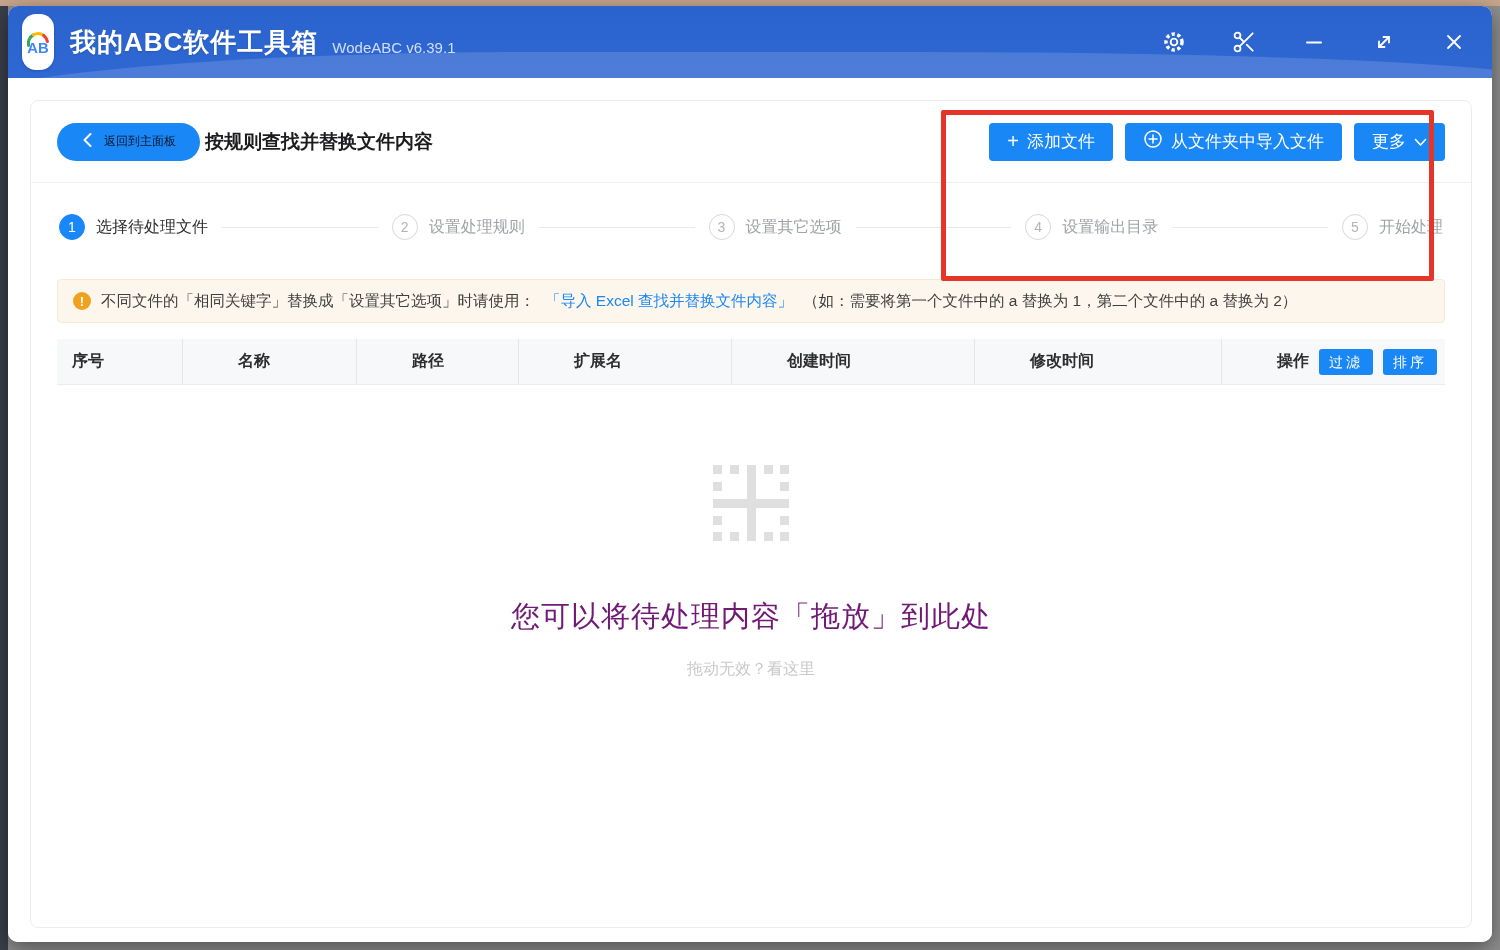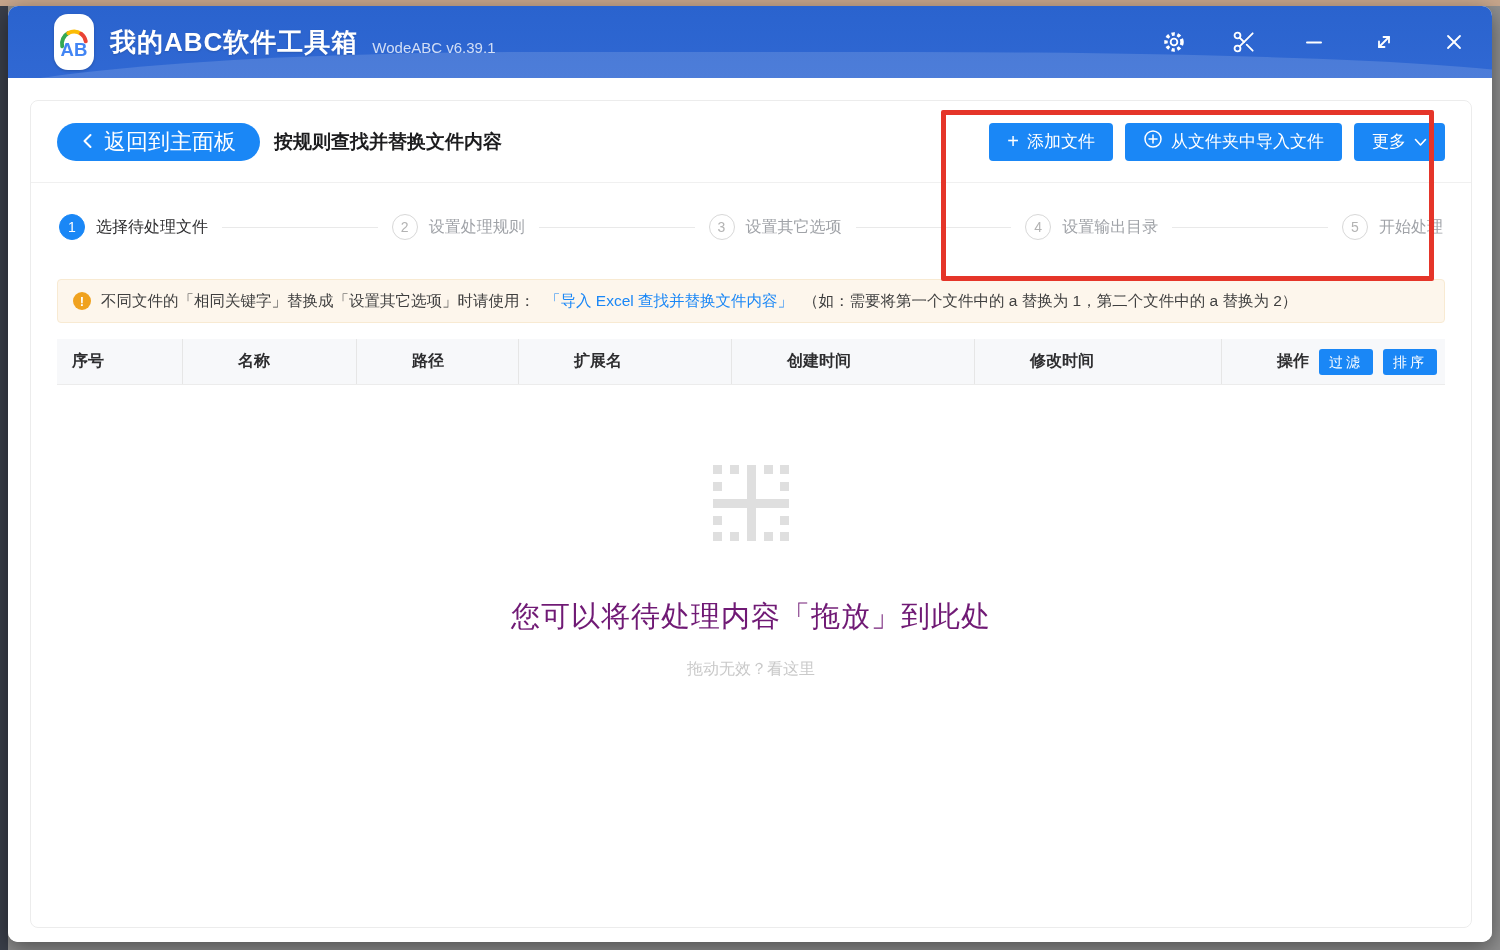--- a/index.html
+++ b/index.html
@@ -27,23 +27,23 @@
     display:flex; align-items:center; padding:0 18px 0 14px;
     overflow:hidden;
   }
   .titlebar::after {
     content:""; position:absolute; left:-60px; right:-60px; bottom:-30px; height:56px;
     background:rgba(255,255,255,.14);
     border-radius:48% 52% 0 0 / 130% 70% 0 0;
     pointer-events:none;
   }
   .app-logo {
-    width:40px; height:56px; background:#fff; border-radius:14px;
+    width:32px; height:56px; background:#fff; border-radius:14px;
     display:flex; align-items:center; justify-content:center; flex:0 0 auto;
-    box-shadow:0 1px 3px rgba(0,0,0,.2); z-index:2;margin-left:32px;
+    box-shadow:0 1px 3px rgba(0,0,0,.2); z-index:2;
   }
   .app-title { color:#fff; font-size:26px; font-weight:bold; letter-spacing:1px; margin-left:16px; z-index:2; text-shadow:0 1px 2px rgba(0,0,0,.15); }
   .app-version { color:rgba(255,255,255,.78); font-size:15px; margin-left:14px; margin-top:10px; z-index:2; }
   .titlebar-spacer { flex:1; }
   .win-btn {
     width:40px; height:40px; margin-left:30px; border:none; background:transparent;
     display:flex; align-items:center; justify-content:center; cursor:pointer; z-index:2;
   }
   .win-btn svg { display:block; }
 
@@ -53,25 +53,25 @@
     position:absolute; left:22px; top:22px; width:1442px; height:828px;
     border:1px solid #ececec; border-radius:8px; background:#fff;
   }
 
   
   .card-header {
     height:82px; border-bottom:1px solid #f0f0f0;
     display:flex; align-items:center; padding:0 26px;
   }
   .back-btn {
-    height:38px; border:none; border-radius:19px; background:#1a87f6; color:#ffffff;
-    font-size:22px; padding:0 24px; display:flex; align-items:center; gap:10px; cursor:pointer;
+    height:38px; border:none; border-radius:19px; background:#1a87f6; color:#0f172a;
+    font-size:12px; padding:0 24px; display:flex; align-items:center; gap:10px; cursor:pointer;
     font-family:inherit;
   }
-  .page-title { font-size:19px; font-weight:bold; color:#1c1c1e; margin-left:14px; }
+  .page-title { font-size:19px; font-weight:bold; color:#1c1c1e; margin-left:5px; }
   .header-spacer { flex:1; }
   .action-btn {
     height:38px; border:none; border-radius:4px; background:#1a87f6; color:#fff;
     font-size:17px; padding:0 18px; margin-left:12px; display:flex; align-items:center; gap:8px;
     cursor:pointer; font-family:inherit;
   }
   .plus-glyph { font-size:20px; font-weight:400; line-height:1; margin-top:-2px; }
 
   
   .steps { height:88px; display:flex; align-items:center; padding:0 28px; }

